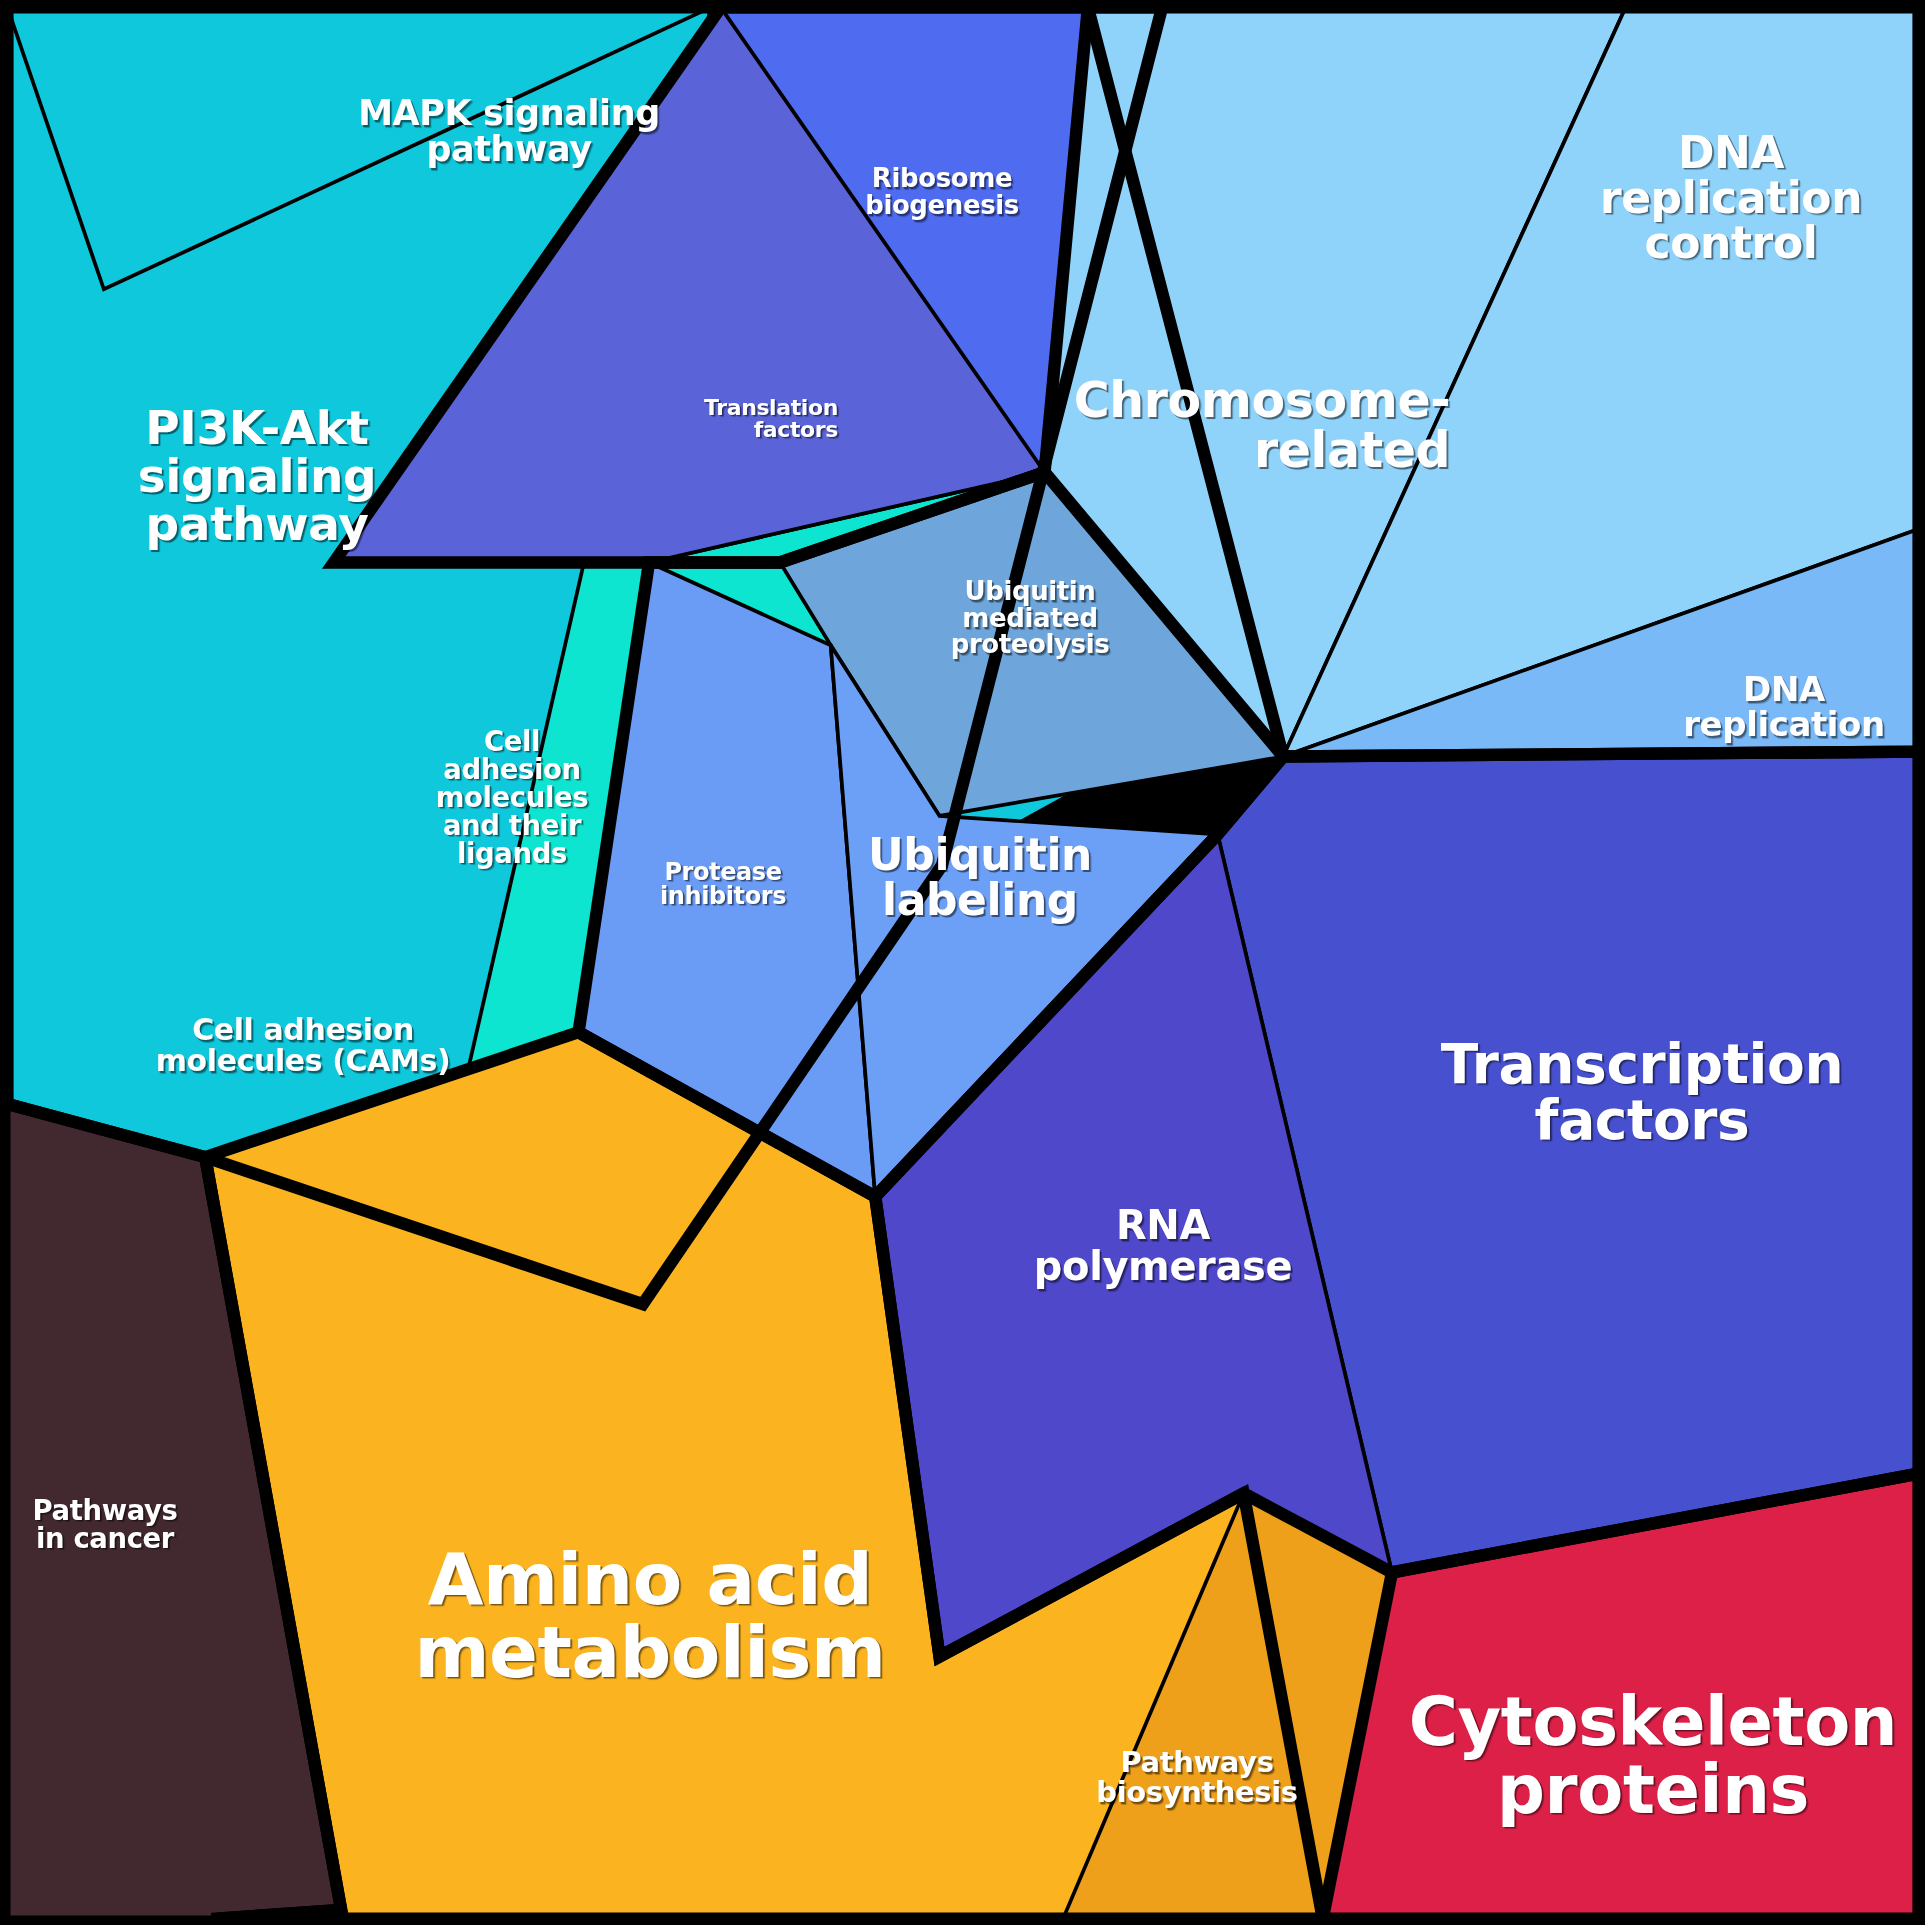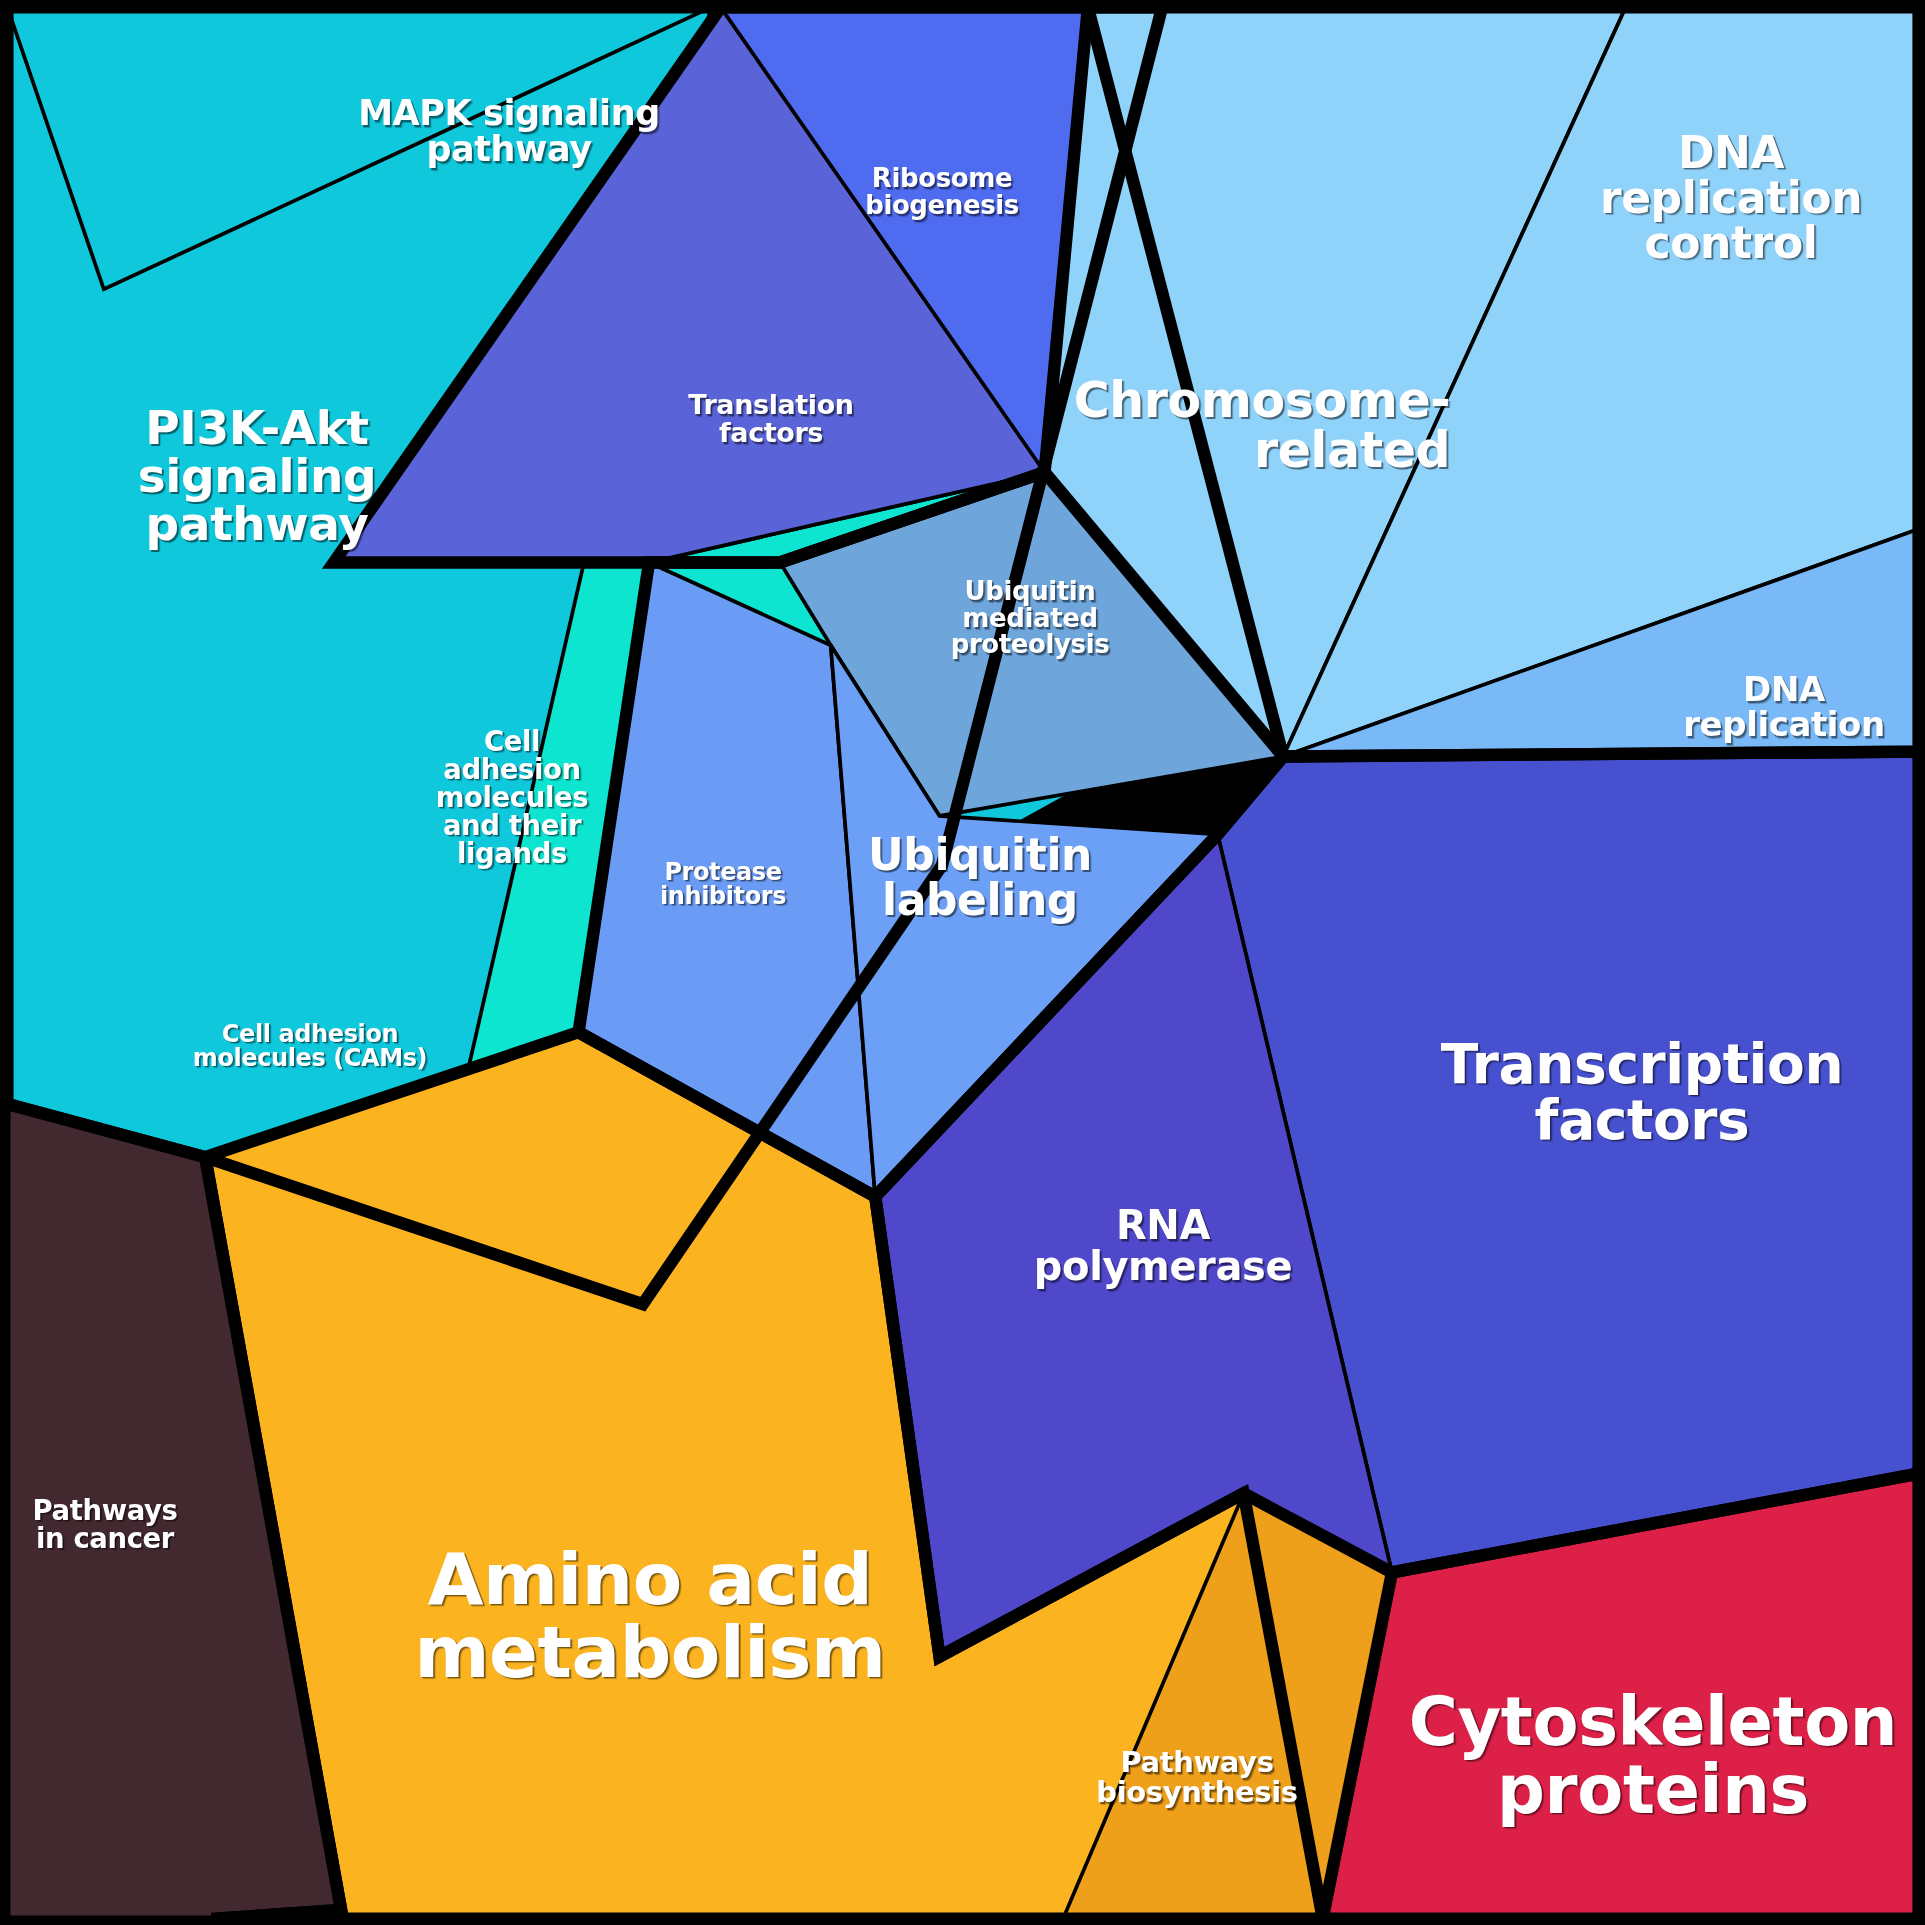--- a/index.html
+++ b/index.html
@@ -92,27 +92,27 @@
     <div class="label" style="left: 232px; top: 476px; font-size: 47px; margin-left: 25px;">PI3K-Akt
 signaling
 pathway</div>
     <div class="label" style="left: 509px; top: 132px; font-size: 35px;">MAPK signaling
 pathway</div>
     <div class="label" style="left: 512px; top: 797px; font-size: 27.5px;">Cell
 adhesion
 molecules
 and their
 ligands</div>
-    <div class="label" style="left: 310px; top: 1046px; font-size: 24px;">Cell adhesion
+    <div class="label" style="left: 303px; top: 1046px; font-size: 30px;">Cell adhesion
 molecules (CAMs)</div>
     <div class="label" style="left: 105px; top: 1524px; font-size: 27.5px;">Pathways
 in cancer</div>
     <div class="label" style="left: 942px; top: 192px; font-size: 26px;">Ribosome
 biogenesis</div>
-    <div class="label" style="left: 771px; top: 419px; font-size: 27px;">Translation
+    <div class="label" style="left: 771px; top: 419px; font-size: 22px; text-align: right;">Translation
 factors</div>
     <div class="label" style="left: 1030px; top: 618px; font-size: 26px;">Ubiquitin
 mediated
 proteolysis</div>
     <div class="label" style="left: 723px; top: 884px; font-size: 24px;">Protease
 inhibitors</div>
     <div class="label" style="left: 980px; top: 878px; font-size: 44px;">Ubiquitin
 labeling</div>
     <div class="label" style="left: 1262px; top: 426px; font-size: 49px; text-align: right;">Chromosome-
 related</div>

